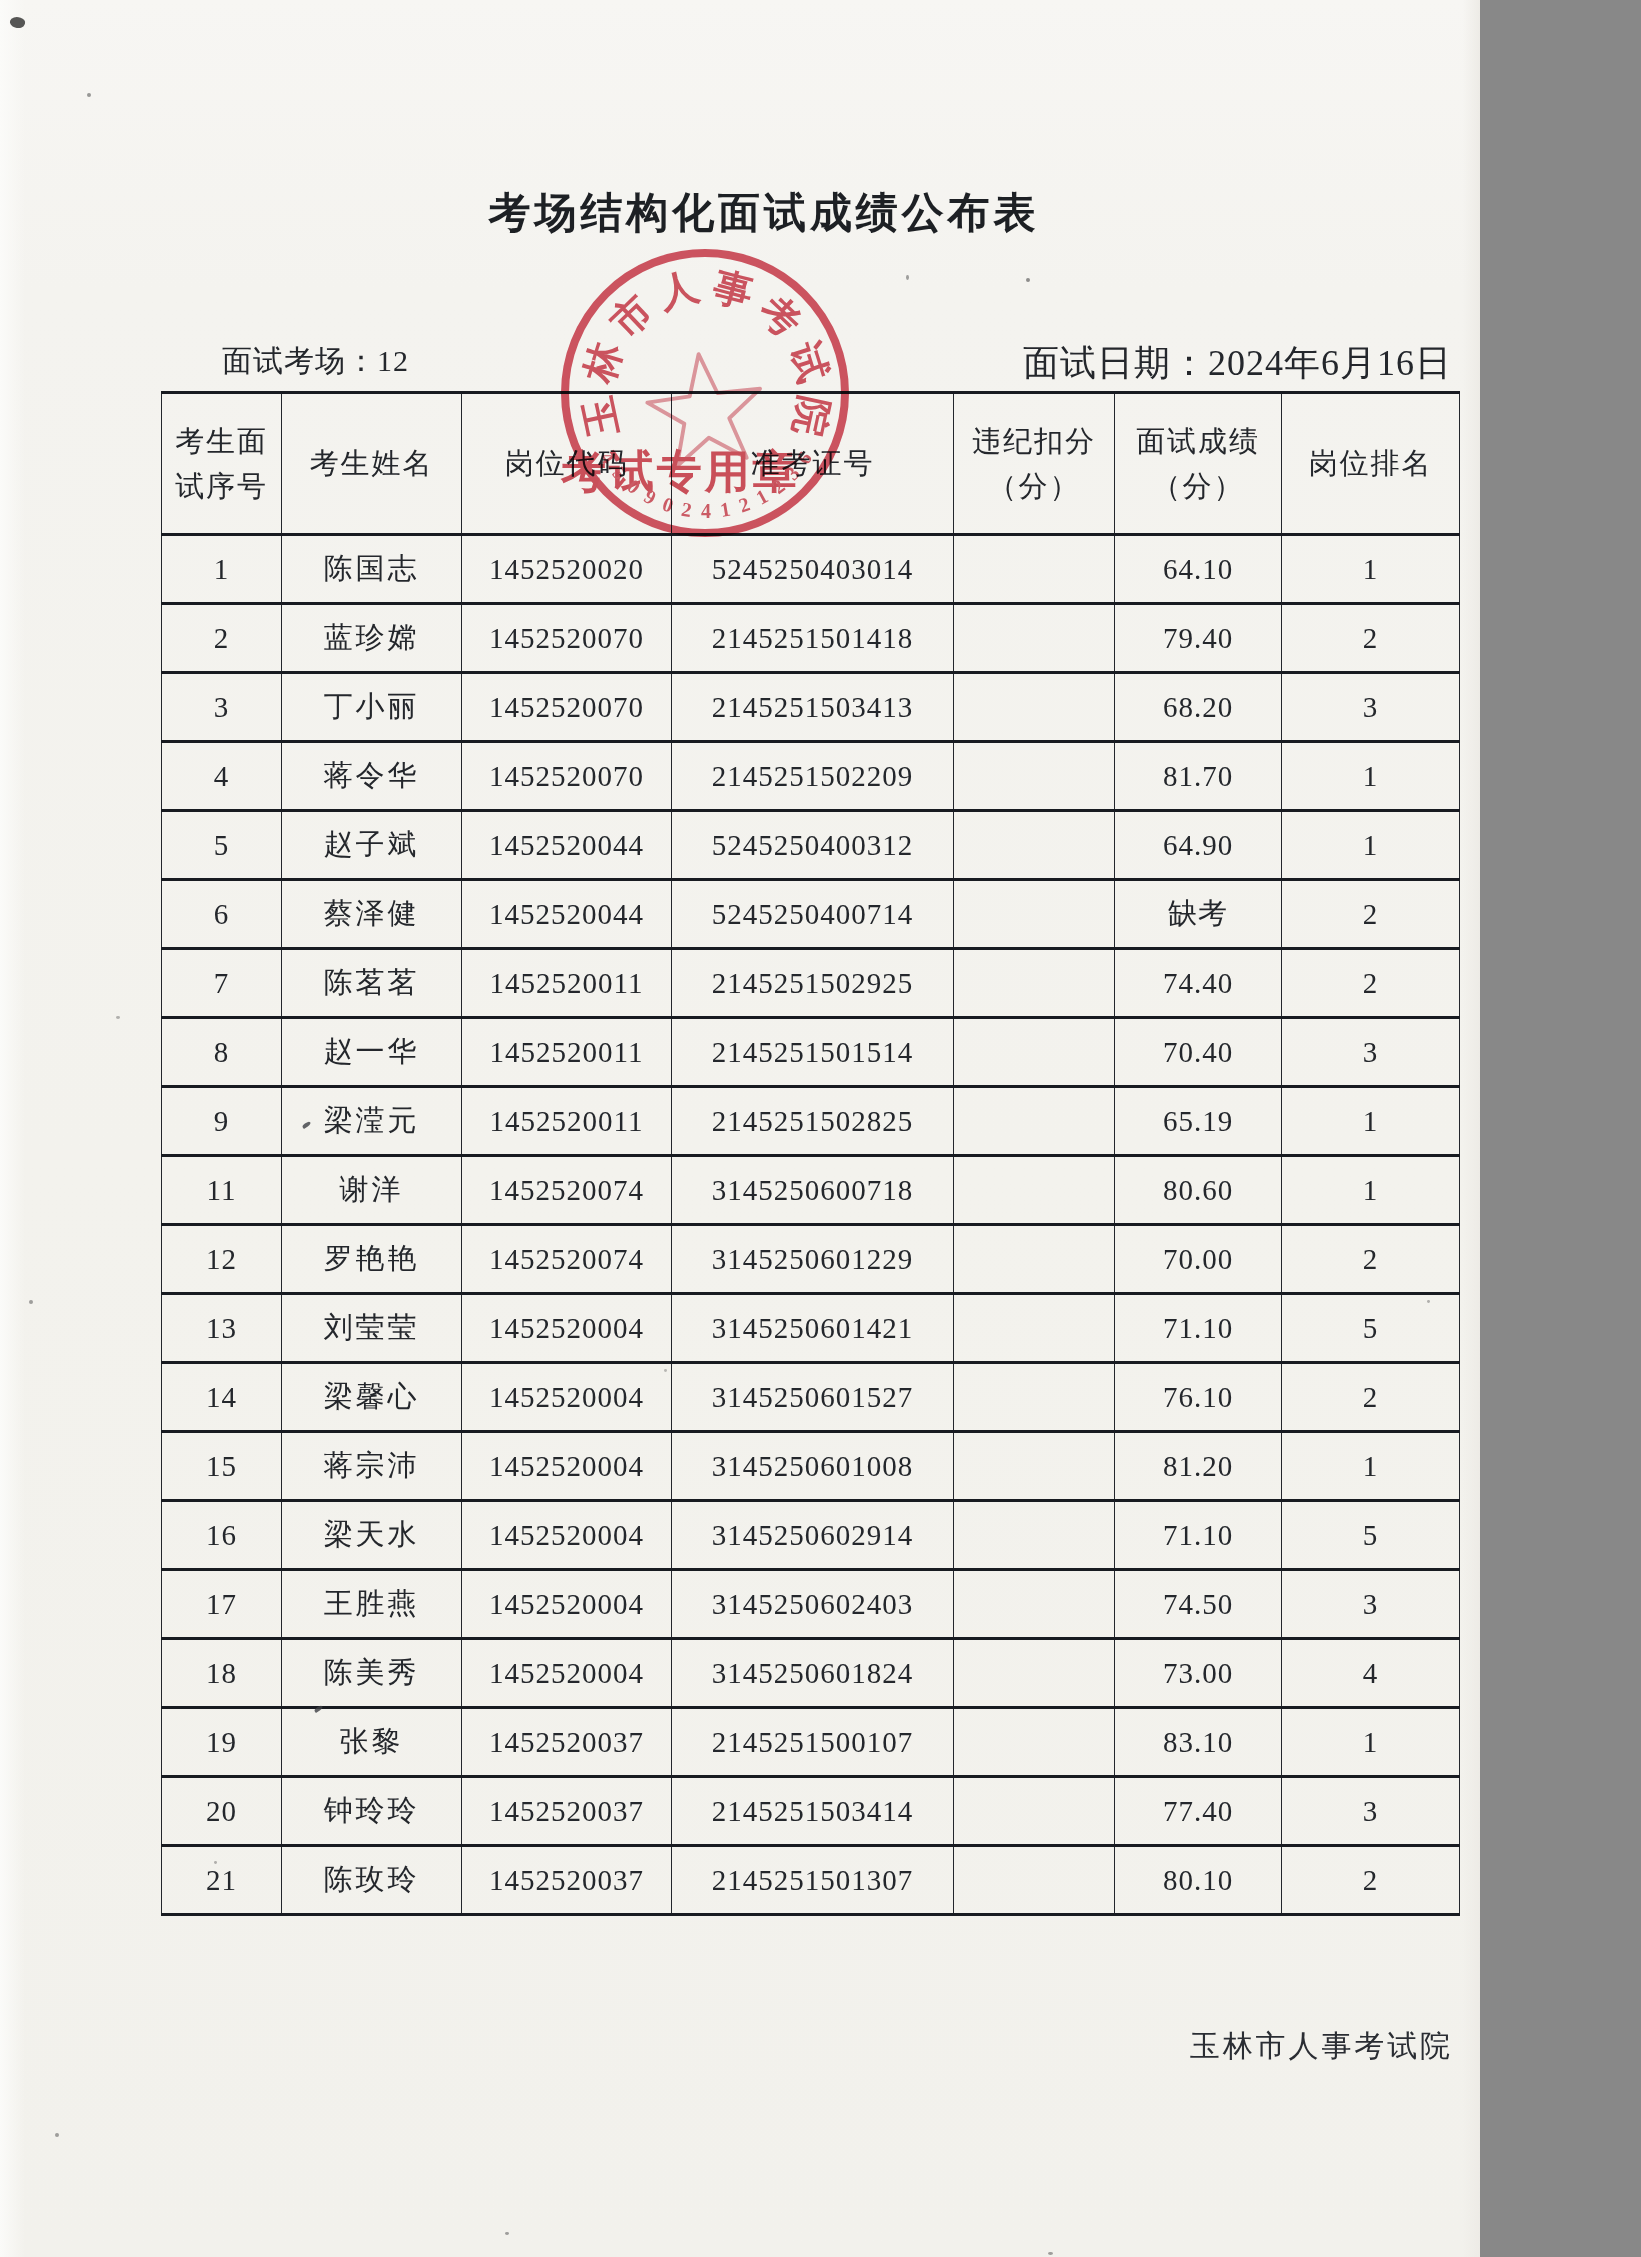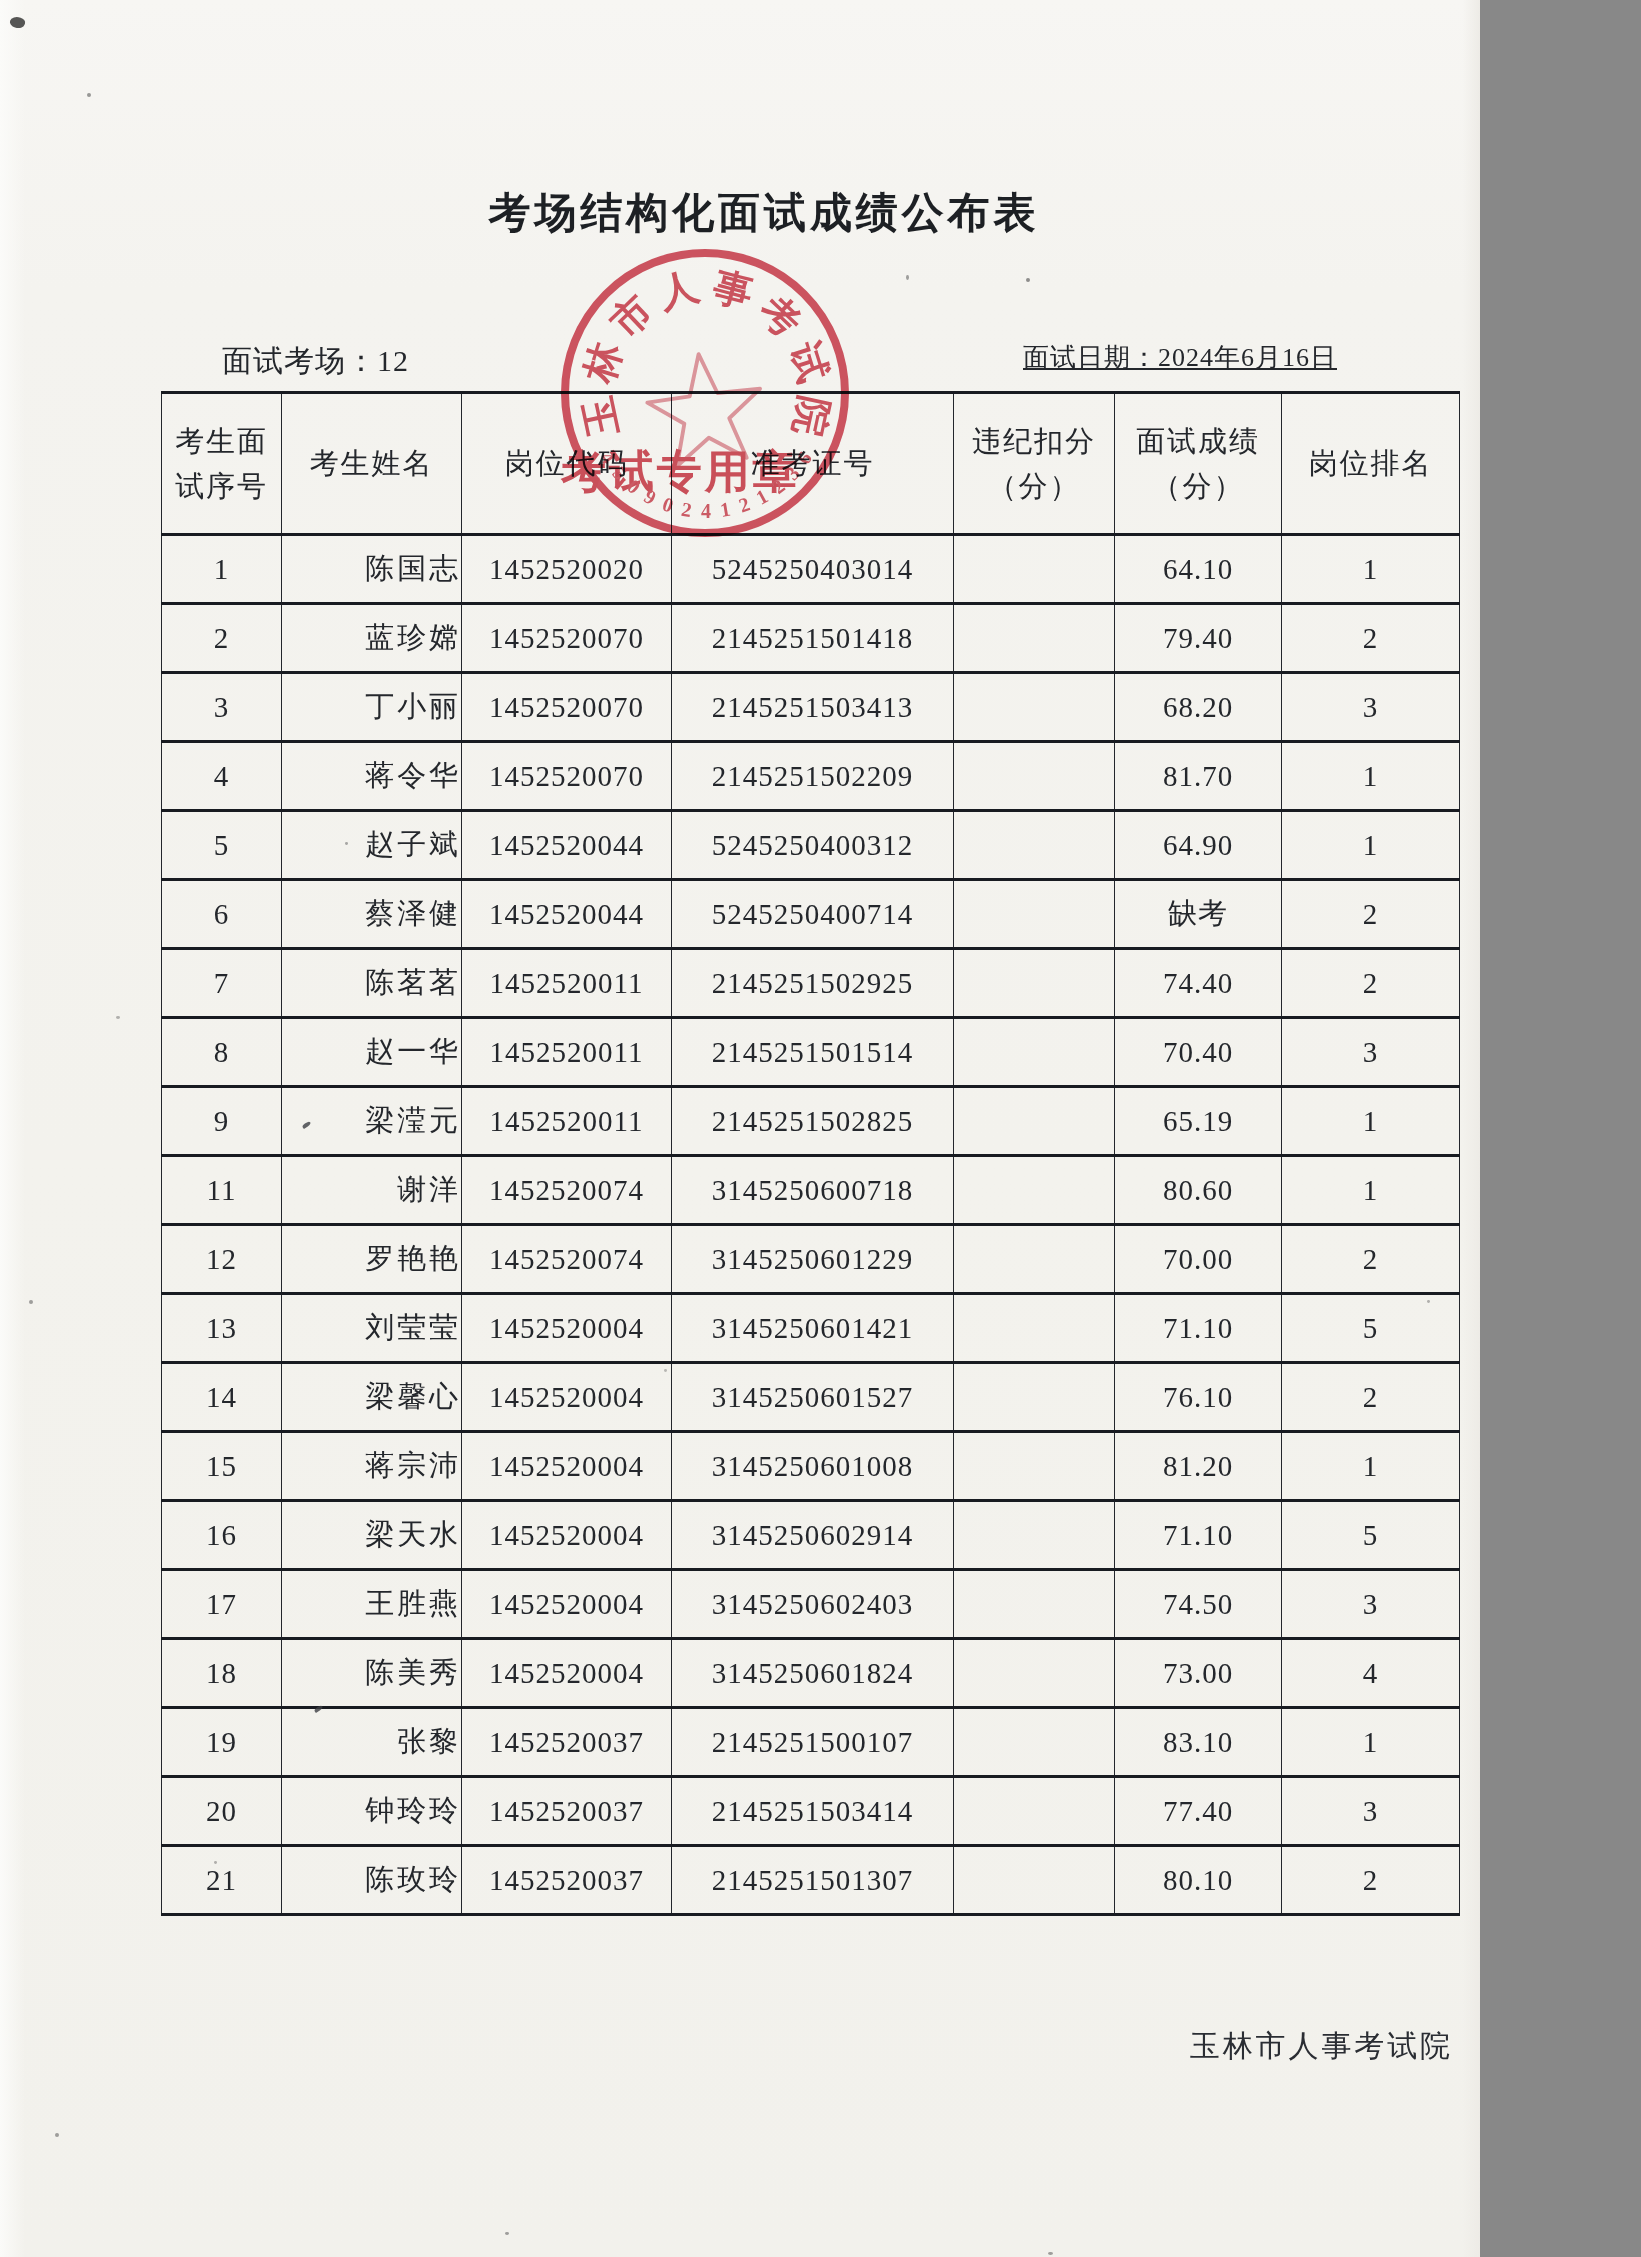--- a/index.html
+++ b/index.html
@@ -11,38 +11,38 @@
       linear-gradient(180deg, #f7f6f3 0px, #f4f3ef 290px, #f3f2ed 1159px, #f2f1ec 2257px);
     font-family:"Liberation Serif","DejaVu Serif",serif;
     color:#24272c;
   }
   .title{
     position:absolute;top:192px;left:426px;width:676px;height:44px;
     text-align:center;font-size:42px;font-weight:bold;letter-spacing:3.9px;line-height:1;
     color:#1d2024;
   }
   .info-room{position:absolute;top:344px;left:222px;font-size:30px;line-height:1.1;letter-spacing:1px;}
-  .info-date{position:absolute;top:344px;left:1023px;font-size:26px;line-height:1.1;letter-spacing:1px;text-decoration:underline;}
+  .info-date{position:absolute;top:344px;left:1023px;font-size:36px;line-height:1.1;letter-spacing:1px;}
 
   table.score{
     position:absolute;top:391px;left:161px;width:1297px;
     border-collapse:collapse;table-layout:fixed;padding-left:35px;
   }
   table.score th, table.score td{
     border-left:1.9px solid #23262c;border-right:1.9px solid #23262c;
     border-top:3.9px solid #181b21;border-bottom:3.9px solid #181b21;
     text-align:center;vertical-align:middle;
     font-weight:normal;color:#24272c;
     padding:0;overflow:hidden;
   }
   table.score thead th{
     height:139px;font-size:29px;line-height:1.55;white-space:pre-line;letter-spacing:1.9px;
   }
   table.score tbody td{height:66px;font-size:29px;letter-spacing:1px;}
-  table.score tbody td.c1{letter-spacing:2.9px;text-align:right;}
+  table.score tbody td.c1{letter-spacing:2.9px;}
 
   .footer{
     position:absolute;top:2026px;left:970px;width:483px;
     text-align:right;font-size:30px;letter-spacing:2.9px;color:#2a2d33;
   }
 
   
   .stamp{
     position:absolute;left:561px;top:249px;width:290px;height:290px;
     mix-blend-mode:multiply;opacity:.93;filter:blur(0.3px);

